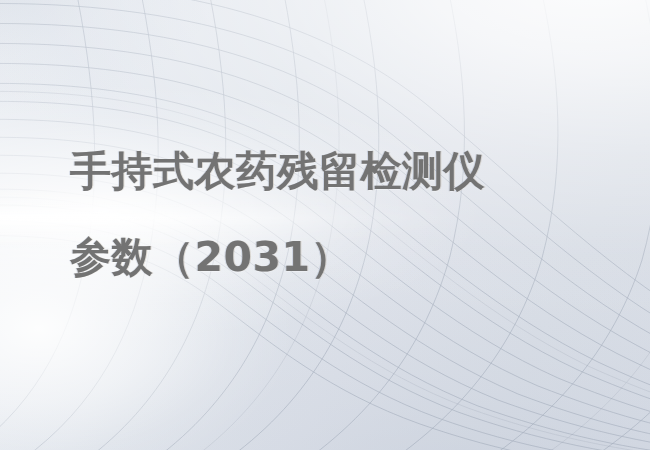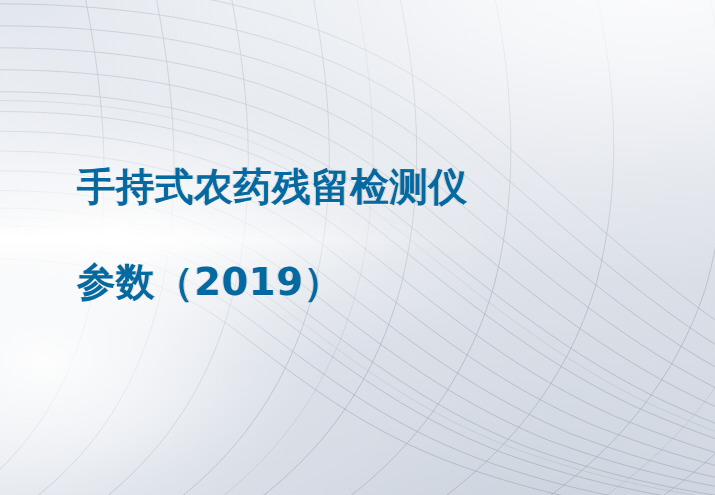--- a/index.html
+++ b/index.html
@@ -126,24 +126,24 @@
   
   #title-block {
     position: absolute;
     left: 70px;
     top: 128px;
     z-index: 6;
   }
   .title-line {
     font-family: "DejaVu Sans", "Liberation Sans", sans-serif;
     font-weight: 700;
-    font-size: 35px;
+    font-size: 41px;
     line-height: 86px;
     letter-spacing: 0.5px;
-    color: #0369a1;
+    color: #737373;
     white-space: nowrap;
     text-shadow:
       0 1px 0 rgba(255,255,255,0.30),
       1px 0 0 rgba(120,90,40,0.16),
       -1px 0 0 rgba(40,70,130,0.14);
   }
 </style>
 </head>
 <body>
 
@@ -218,16 +218,16 @@
     </g>
   </svg>
 
   <div class="bg-layer bg-glow-tr"></div>
   <div class="bg-layer bg-glow-mid"></div>
   <div class="bg-layer bg-glow-bl"></div>
   <div class="bg-layer bg-streak"></div>
 
   <div id="title-block">
     <div class="title-line">手持式农药残留检测仪</div>
-    <div class="title-line">参数（2019）</div>
+    <div class="title-line">参数（2031）</div>
   </div>
 
 </div>
 
 </body></html>

